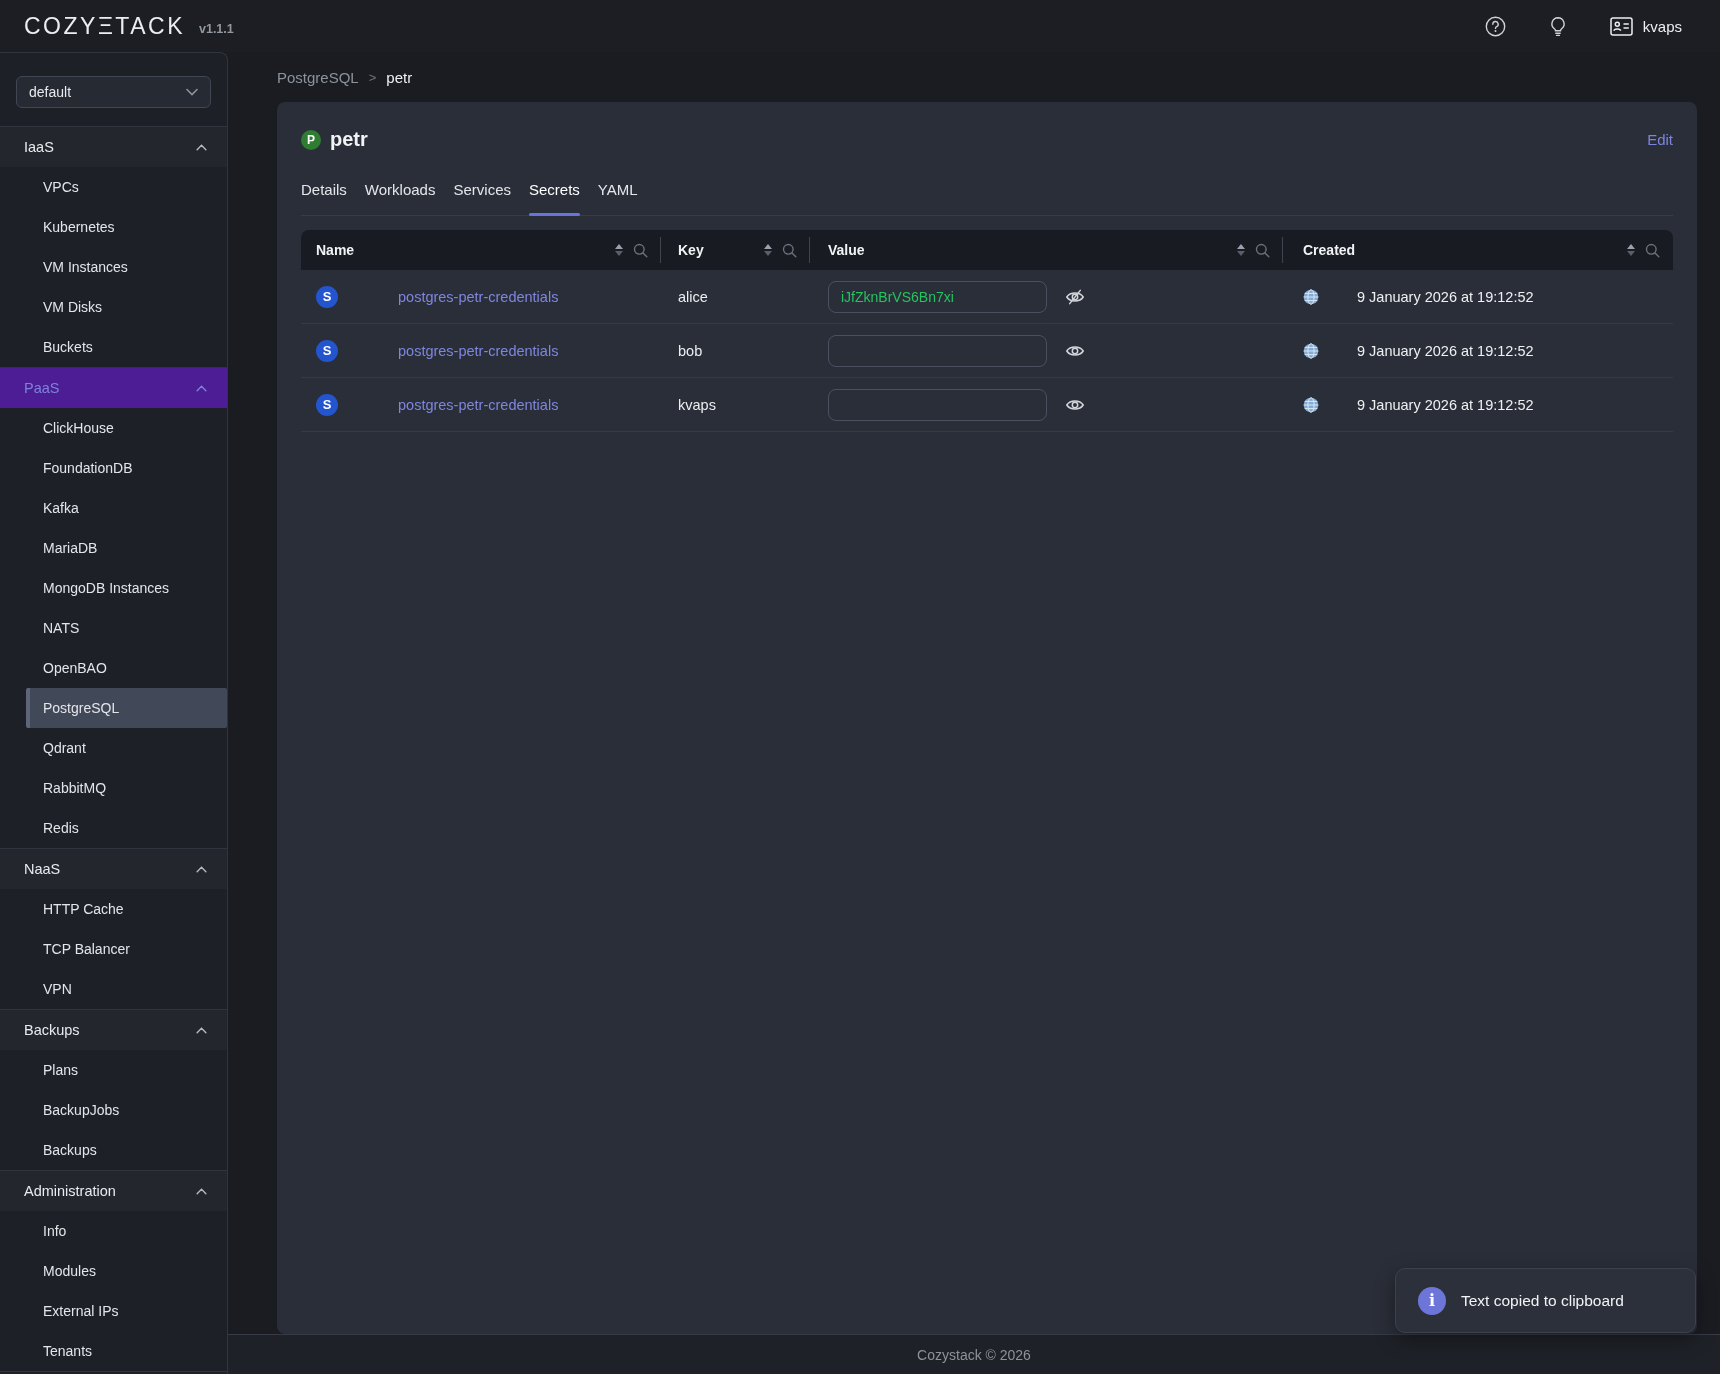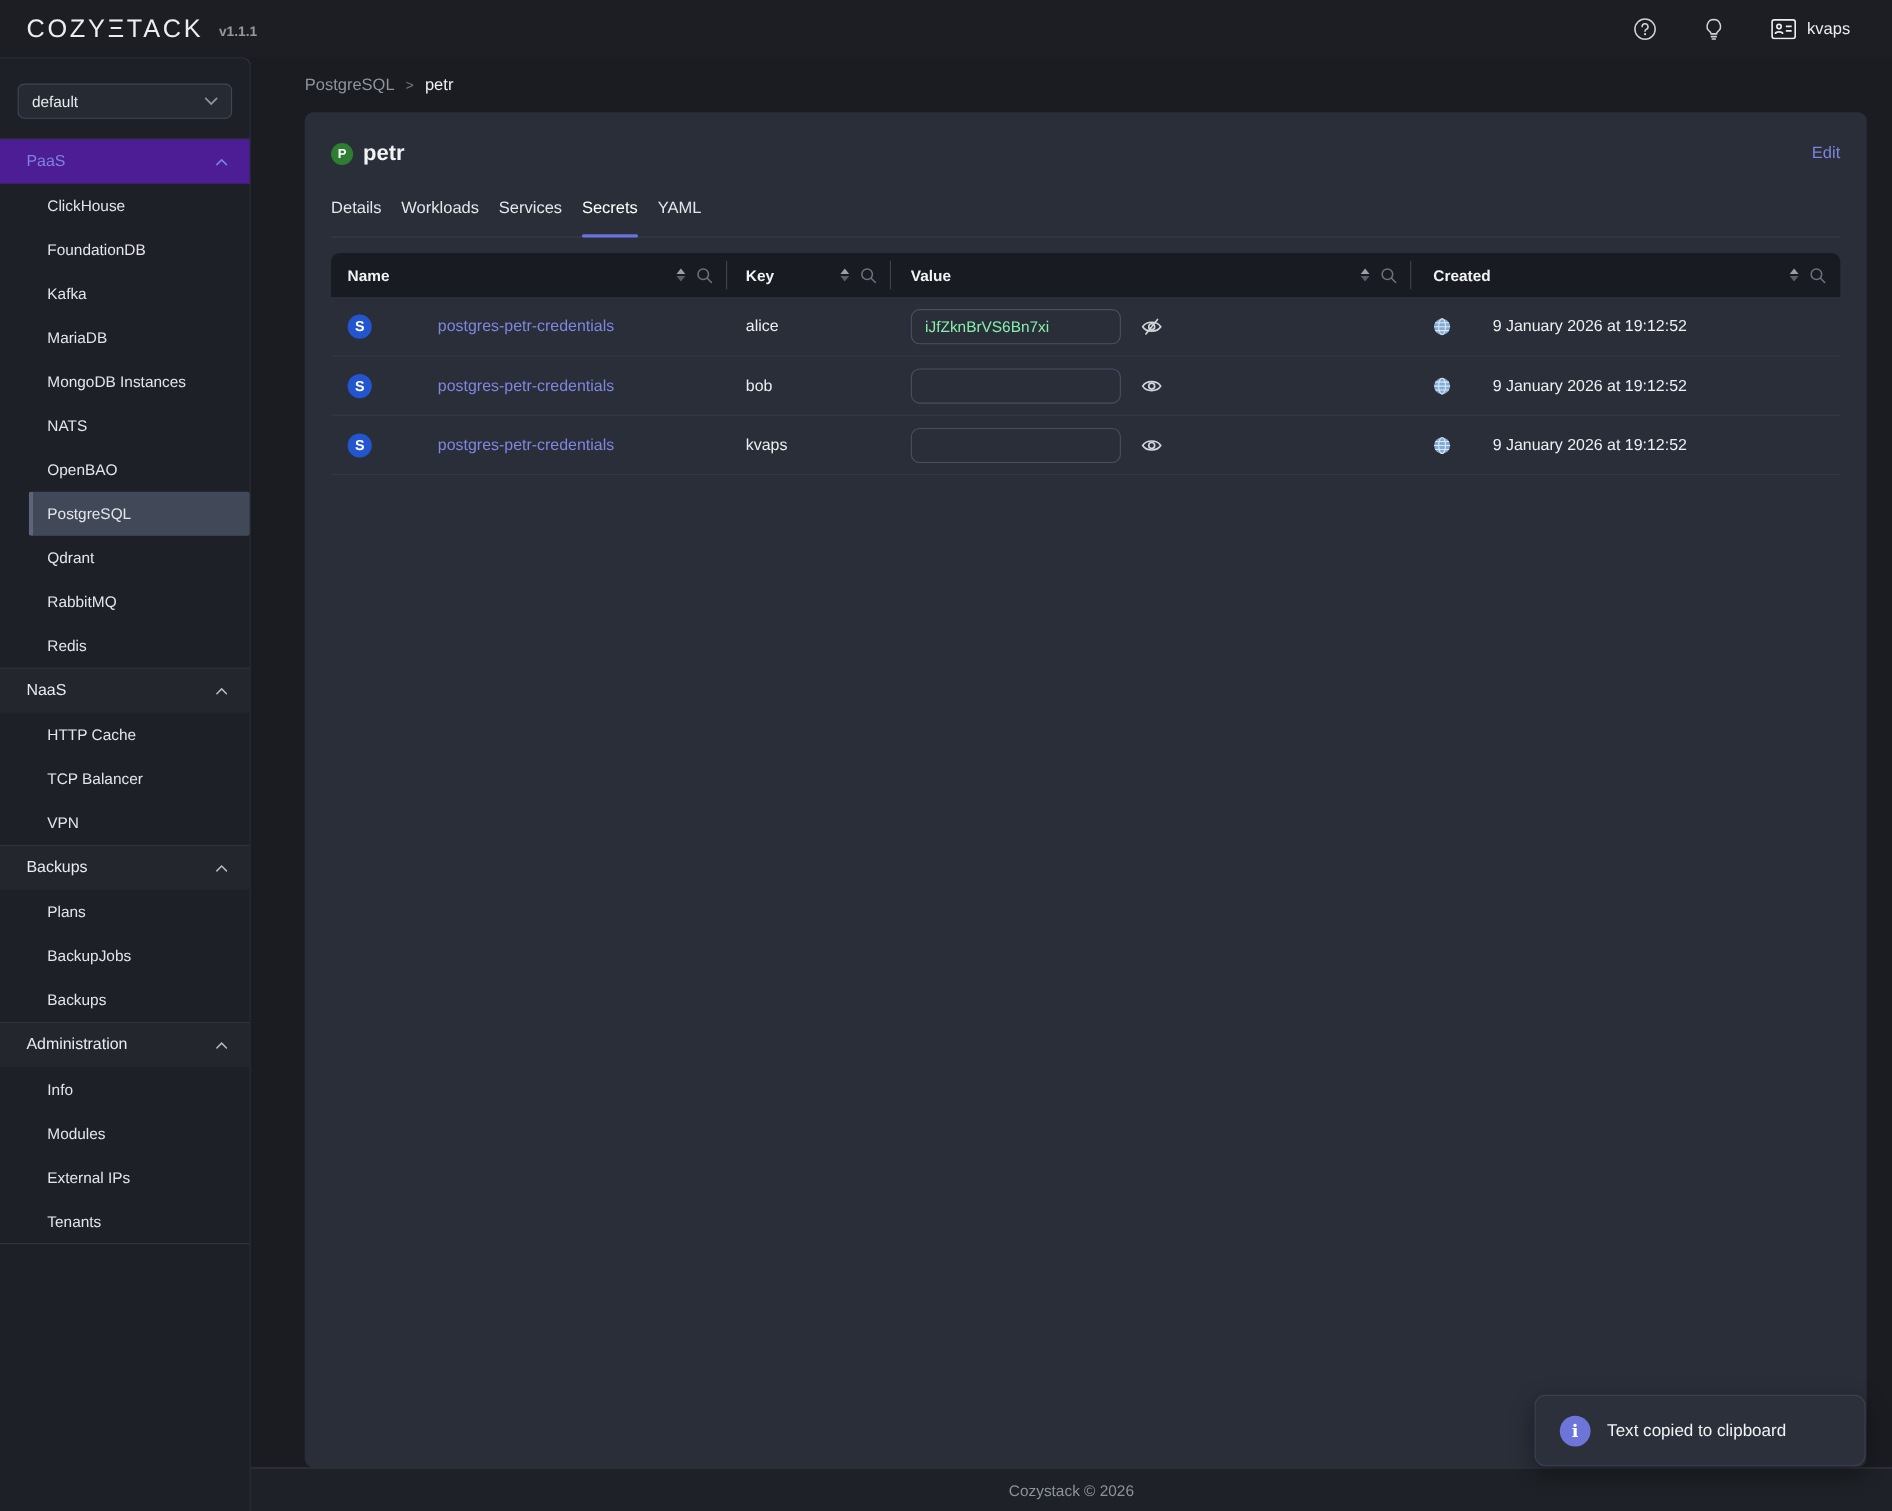--- a/index.html
+++ b/index.html
@@ -74,22 +74,22 @@
   .c-key { width:149px; padding-left:17px; }
   .c-value { width:473px; padding-left:18px; }
   .c-created { flex:1; padding-left:20px;gap:28px; }
 
   .tr { display:flex; height:53px; align-items:center; border-bottom:1px solid #353a44; }
   .td { box-sizing:border-box; display:flex; align-items:center; height:100%; }
   .s-badge { width:22px; height:22px; border-radius:50%; background:#2355cf; color:#fff; font-weight:700;
              font-size:13px; display:flex; align-items:center; justify-content:center; margin-right:12px; flex:0 0 22px; }
   .link { color:#7e86df; font-size:14.5px; text-decoration:none; cursor:pointer; }
   .td.c-key { font-size:14.5px; color:#eceef0; }
-  .value-input { width:191px; height:32px; box-sizing:border-box; background:transparent; border:1px solid #4a5062;
-                 border-radius:8px; color:#86efac; font-size:14px; padding:0 12px; outline:none; font-family:inherit; }
+  .value-input { width:219px; height:32px; box-sizing:border-box; background:transparent; border:1px solid #4a5062;
+                 border-radius:8px; color:#22c55e; font-size:14px; padding:0 12px; outline:none; font-family:inherit; }
   .eye-btn { margin-left:18px; background:none; border:none; padding:0; cursor:pointer; display:flex; color:#d2d5da; }
   .tr .ic-eye-off { display:none; }
   .tr.shown .ic-eye-off { display:block; }
   .globe { margin-right:10px; flex:0 0 16px; }
   .created-text { font-size:14.5px; color:#eef0f2; }
 
   
   .footer { height:40px; box-sizing:border-box; border-top:1px solid #363b46; background:#1e2127;
             display:flex; align-items:center; justify-content:center; font-size:14px; color:#8d939c; }
 
@@ -139,20 +139,49 @@
 <div class="app-body">
 
   <aside class="sidebar">
     <div class="tenant-select">
       <span>default</span>
       <svg width="12" height="8" viewBox="0 0 12 8" fill="none" stroke="#8d939c" stroke-width="1.6" stroke-linecap="round">
         <path d="M1 1.5 L6 6.5 L11 1.5"></path>
       </svg>
     </div>
     <nav id="sidebar-sections">
+  <div class="nav-section">
+    <div class="nav-header">
+      <span class="nav-header-label">IaaS</span>
+      <svg class="chev" width="11" height="7" viewBox="0 0 12 8" fill="none" stroke="currentColor" stroke-width="1.6" stroke-linecap="round">
+        <path d="M1 6.5 L6 1.5 L11 6.5"></path>
+      </svg>
+    </div>
+    <div class="nav-items">
+  <div class="nav-item">
+    <span class="nav-item-label">VPCs</span>
+  </div>
+
+  <div class="nav-item">
+    <span class="nav-item-label">Kubernetes</span>
+  </div>
+
+  <div class="nav-item">
+    <span class="nav-item-label">VM Instances</span>
+  </div>
+
+  <div class="nav-item">
+    <span class="nav-item-label">VM Disks</span>
+  </div>
+
+  <div class="nav-item">
+    <span class="nav-item-label">Buckets</span>
+  </div>
+</div>
+  </div>
 
   <div class="nav-section">
     <div class="nav-header active">
       <span class="nav-header-label">PaaS</span>
       <svg class="chev" width="11" height="7" viewBox="0 0 12 8" fill="none" stroke="currentColor" stroke-width="1.6" stroke-linecap="round">
         <path d="M1 6.5 L6 1.5 L11 6.5"></path>
       </svg>
     </div>
     <div class="nav-items">
   <div class="nav-item">

